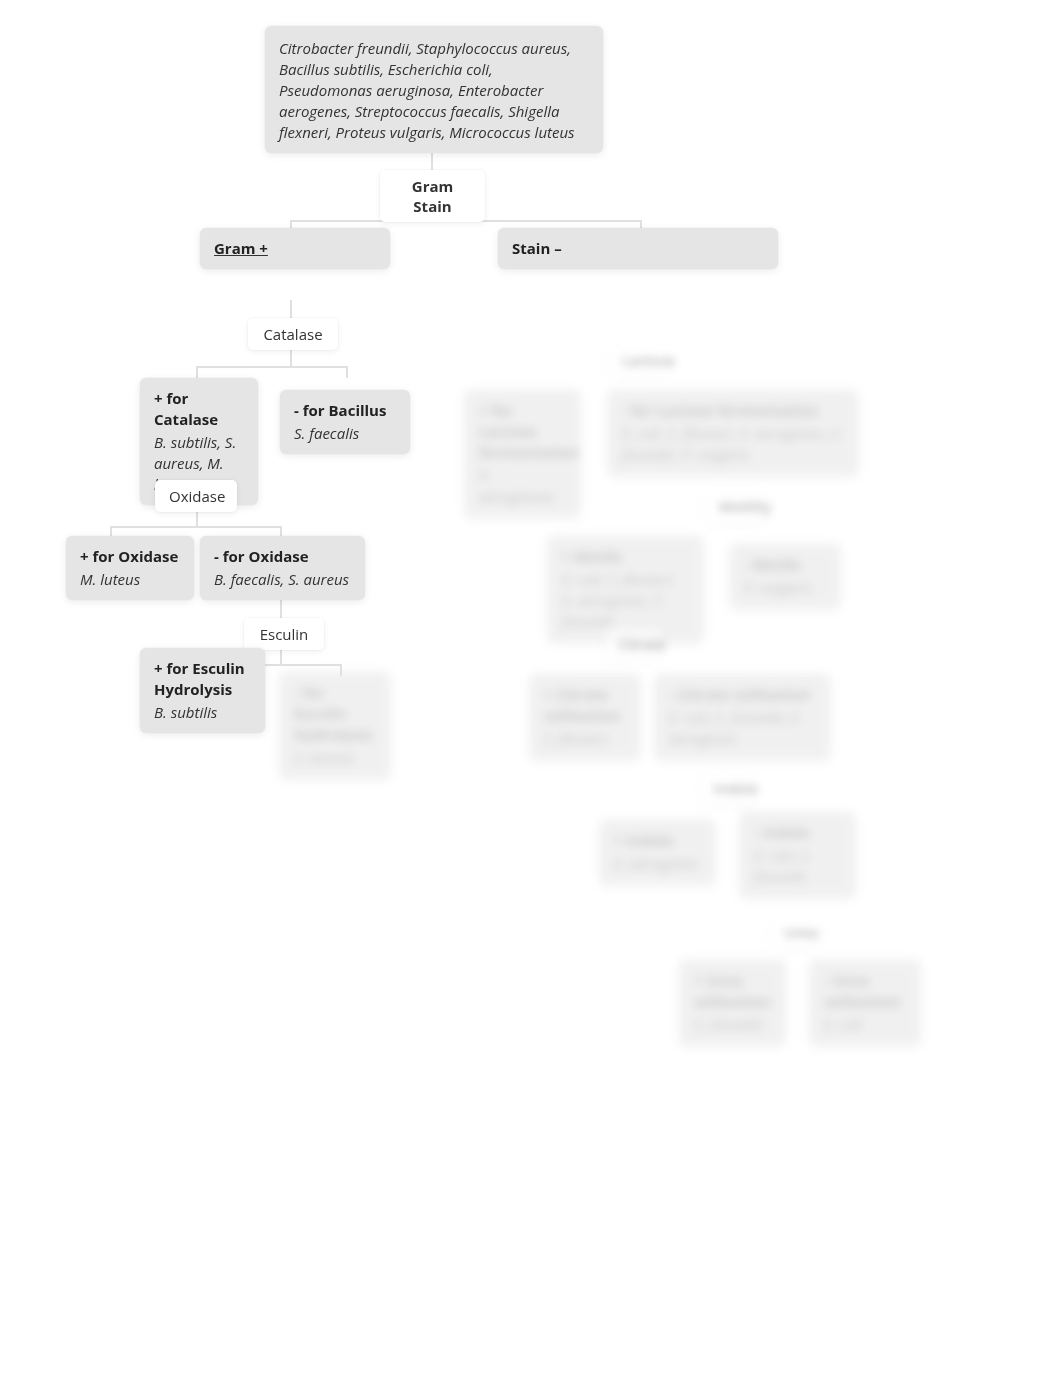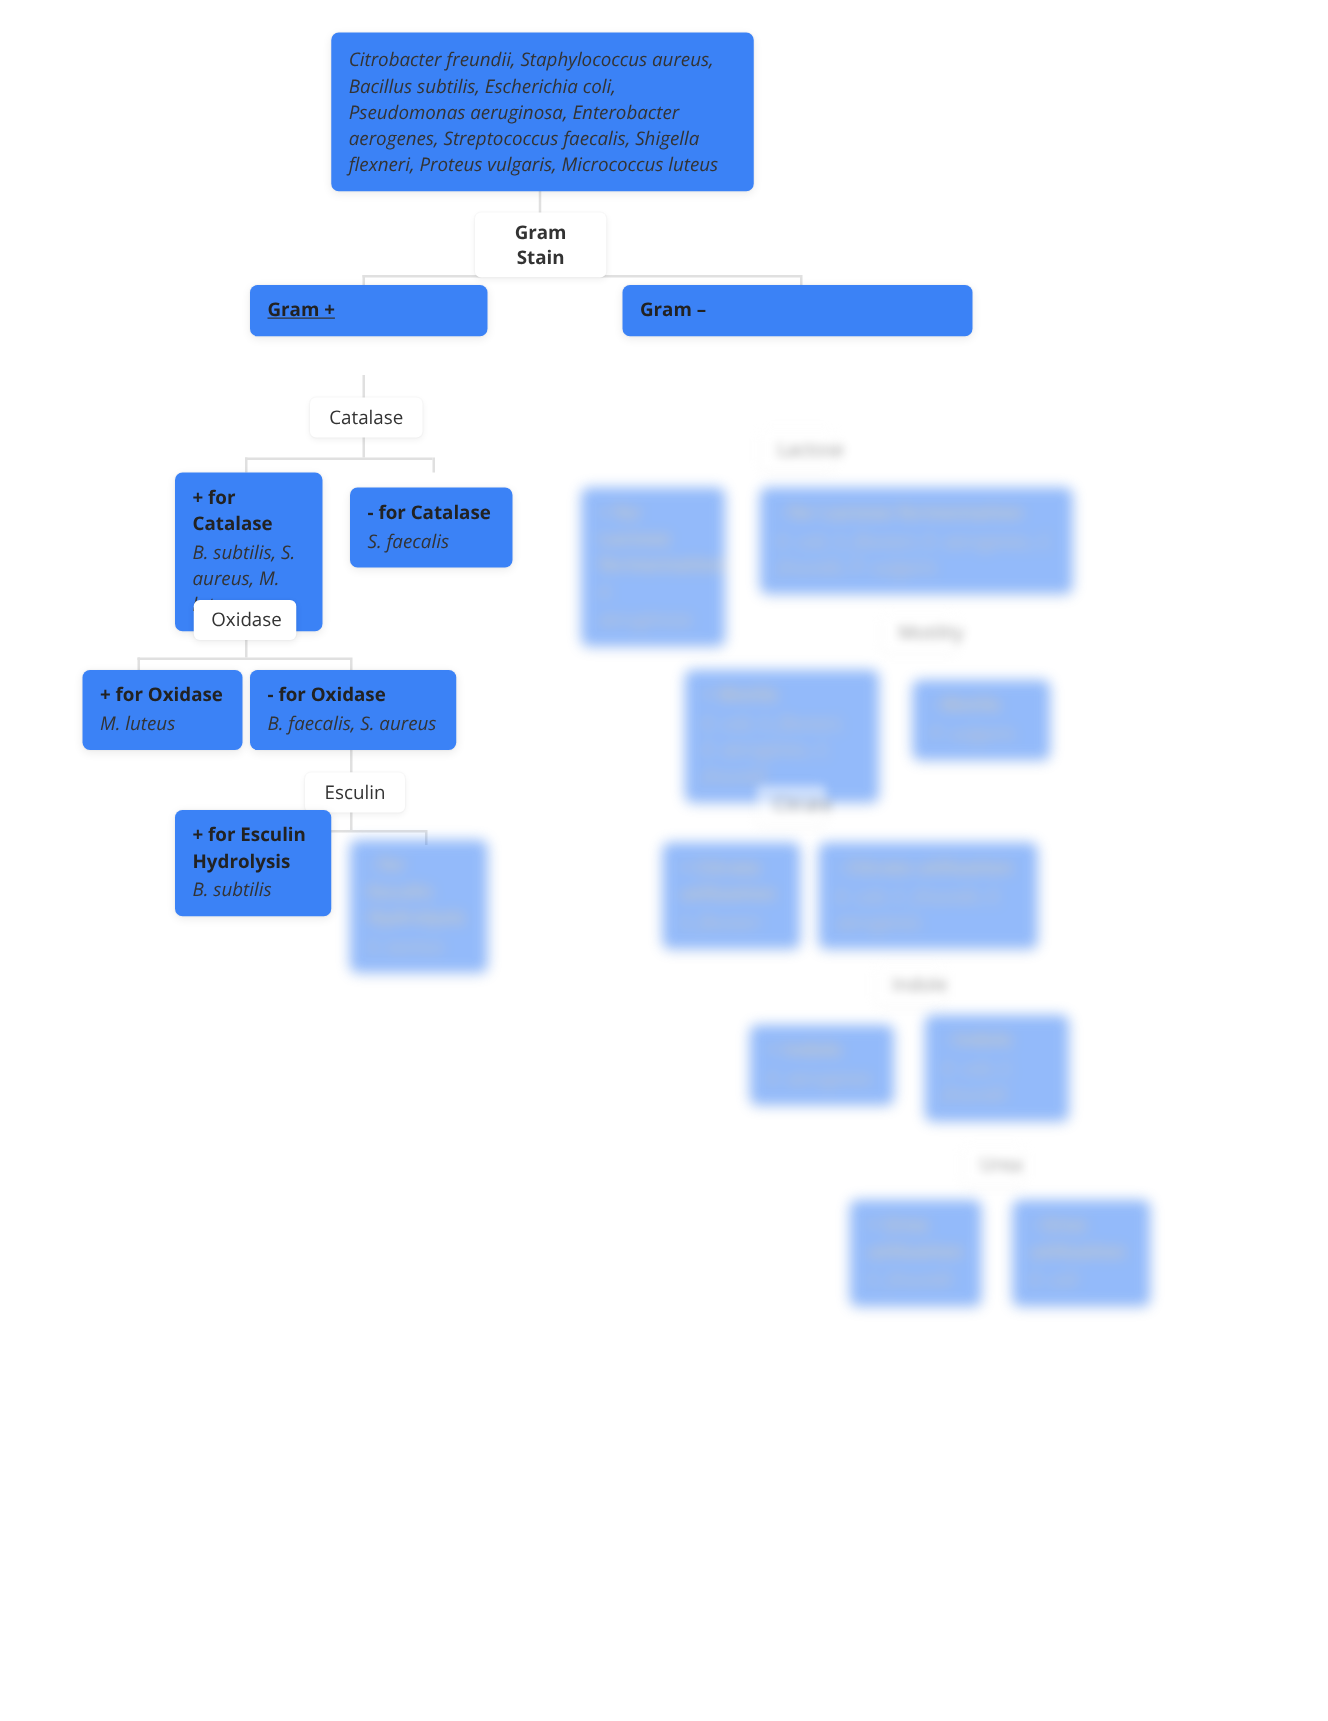--- a/index.html
+++ b/index.html
@@ -9,21 +9,21 @@
     }
     body {
       font-family: "Segoe UI", "Open Sans", sans-serif;
       background: #ffffff;
       width: 1062px;
       height: 1377px;
       position: relative;
     }
     .node {
       position: absolute;
-      background: #3b82f6;
+      background: #e5e5e5;
       border-radius: 6px;
       padding: 10px 14px;
       box-shadow: 0 2px 8px rgba(0,0,0,0.08), 0 0 0 1px rgba(0,0,0,0.02);
       font-size: 15px;
       line-height: 1.4;
       color: #333;
     }
     .node .title {
       font-weight: 700;
       color: #222;
@@ -104,34 +104,34 @@
 
 <div class="test bold" style="left:380px; top:170px; width:105px;">
   <span>Gram Stain</span>
 </div>
 
 <div class="node" style="left:200px; top:228px; width:190px;text-decoration:underline;">
   <div class="title">Gram +</div>
 </div>
 
 <div class="node" style="left:498px; top:228px; width:280px;">
-  <div class="title">Gram –</div>
+  <div class="title">Stain –</div>
 </div>
 
 <div class="test" style="left:248px; top:318px; width:90px;">
   <span>Catalase</span>
 </div>
 
 <div class="node" style="left:140px; top:378px; width:118px;">
   <div class="title">+ for Catalase</div>
   <div class="sub">B. subtilis, S. aureus, M. luteus</div>
 </div>
 
 <div class="node" style="left:280px; top:390px; width:130px;">
-  <div class="title">- for Catalase</div>
+  <div class="title">- for Bacillus</div>
   <div class="sub">S. faecalis</div>
 </div>
 
 <div class="test" style="left:155px; top:480px; width:82px;">
   <span>Oxidase</span>
 </div>
 
 <div class="node" style="left:66px; top:536px; width:128px;">
   <div class="title">+ for Oxidase</div>
   <div class="sub">M. luteus</div>

